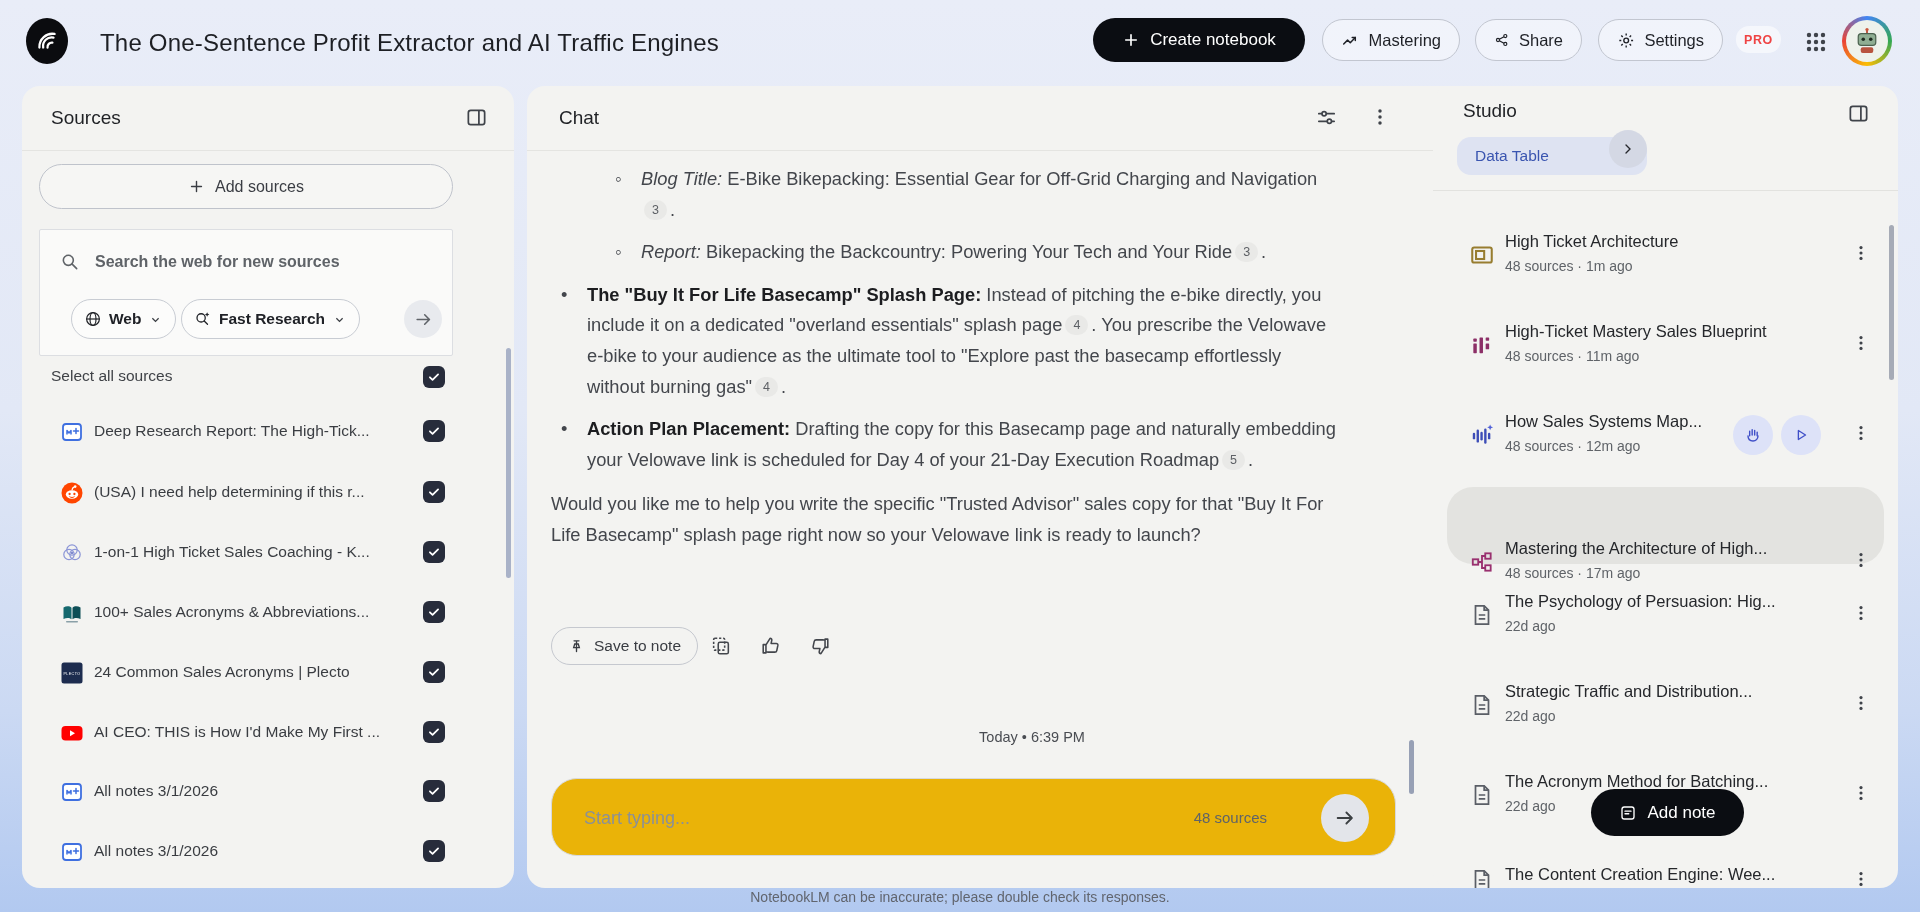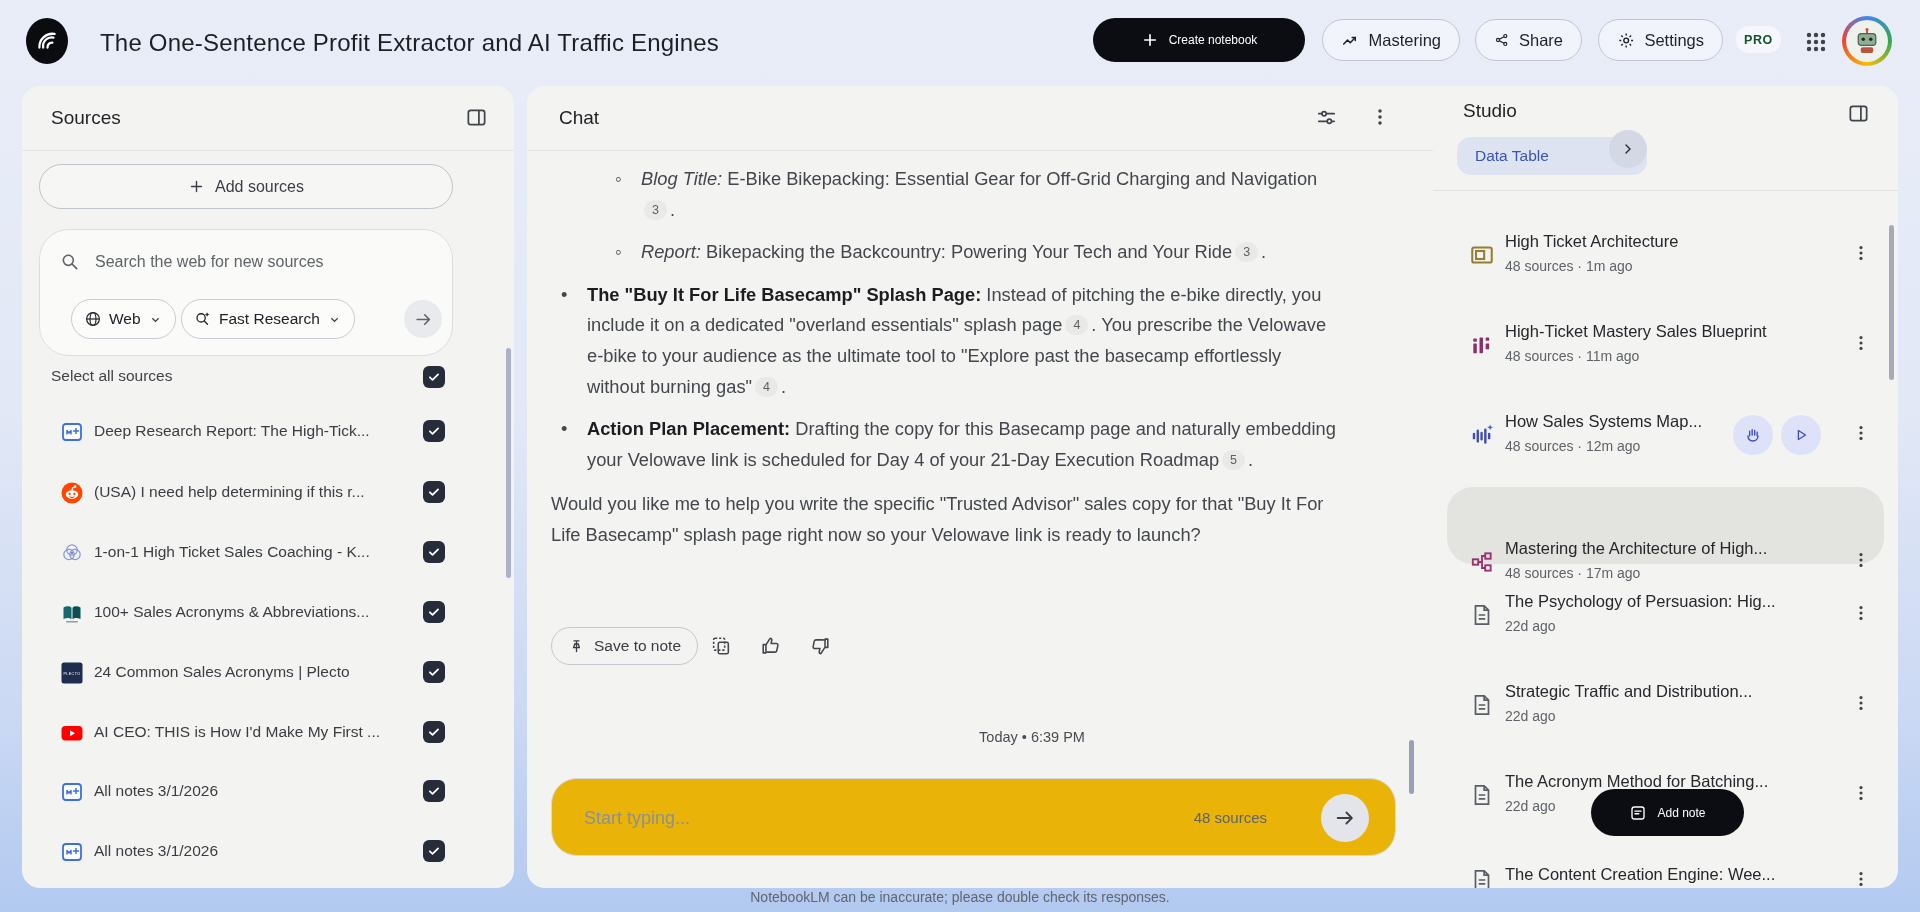--- a/index.html
+++ b/index.html
@@ -4,34 +4,34 @@
 <style>
   html,body{margin:0;padding:0;background:#dfe6f4;font-family:"Liberation Sans",sans-serif;}
   .screen{position:relative;width:1920px;height:912px;overflow:hidden;
     background:linear-gradient(180deg,#e9edf8 0%,#e2e8f6 45%,#cbd9f3 78%,#b2c9f0 100%);}
   .abs{position:absolute;}
   
   .hdr-title{font-size:24px;color:#1d1f24;letter-spacing:.2px;white-space:nowrap;}
   .pill-btn{display:flex;align-items:center;gap:9px;height:42px;padding:0 18px;border:1px solid #c2c6d0;
     border-radius:22px;background:rgba(255,255,255,.38);font-size:16.5px;font-weight:500;color:#1f2127;box-sizing:border-box;}
   .dark-btn{display:flex;align-items:center;justify-content:center;gap:10px;background:#0b0d12;color:#fff;
-    border-radius:23px;font-size:12px;font-weight:500;}
+    border-radius:23px;font-size:17px;font-weight:500;}
   .pro{display:flex;align-items:center;justify-content:center;background:#f5f7fc;border-radius:13px;
-    font-size:12.5px;font-weight:700;letter-spacing:.6px;color:#14532d;}
+    font-size:12.5px;font-weight:700;letter-spacing:.6px;color:#ef4444;}
   .avatar-ring{width:50px;height:50px;border-radius:50%;background:conic-gradient(#4285f4,#34a853,#fbbc05,#ea4335,#4285f4);
     display:flex;align-items:center;justify-content:center;}
   .avatar-in{width:42px;height:42px;border-radius:50%;background:#eef2ec;display:flex;align-items:center;justify-content:center;overflow:hidden;}
   
   .panel{position:absolute;top:86px;height:802px;background:#f3f3f1;border-radius:18px;overflow:hidden;}
   .panel-head{position:absolute;left:0;right:0;top:0;height:64px;border-bottom:1px solid #e4e4e1;}
   .panel-title{position:absolute;left:29px;top:0;height:64px;display:flex;align-items:center;font-size:19px;color:#1f2125;}
   
   .outline-btn{display:flex;align-items:center;justify-content:center;gap:10px;border:1px solid #bfc3cb;border-radius:23px;
     font-size:16px;font-weight:500;color:#3a3d43;box-sizing:border-box;background:rgba(255,255,255,.25);}
-  .search-card{background:#fafaf9;border:1px solid #dcdee2;border-radius:30px;box-sizing:border-box;}
+  .search-card{background:#fafaf9;border:1px solid #dcdee2;border-radius:2px;box-sizing:border-box;font-weight:bold;}
   .chip{display:flex;align-items:center;gap:7px;border:1px solid #c8ccd3;background:#fcfcfb;border-radius:20px;
     font-size:15.5px;color:#202227;box-sizing:border-box;padding:0 12px;height:40px;}
   .src-row-title{font-size:15.5px;color:#3a3d42;white-space:nowrap;overflow:hidden;}
   .checkbox{width:22px;height:22px;border-radius:6px;background:#272c3b;display:flex;align-items:center;justify-content:center;}
   .muted15{font-size:15.5px;color:#3f4247;}
   
   .chat-body{position:absolute;left:24px;top:78px;width:792px;font-size:18.3px;line-height:30.6px;color:#43464c;}
   .m-b{display:flex;margin:0 0 12px 10px;}
   .s-b{display:flex;margin:0 0 12px 64px;}
   .mark{width:26px;flex:0 0 26px;color:#43464c;}

